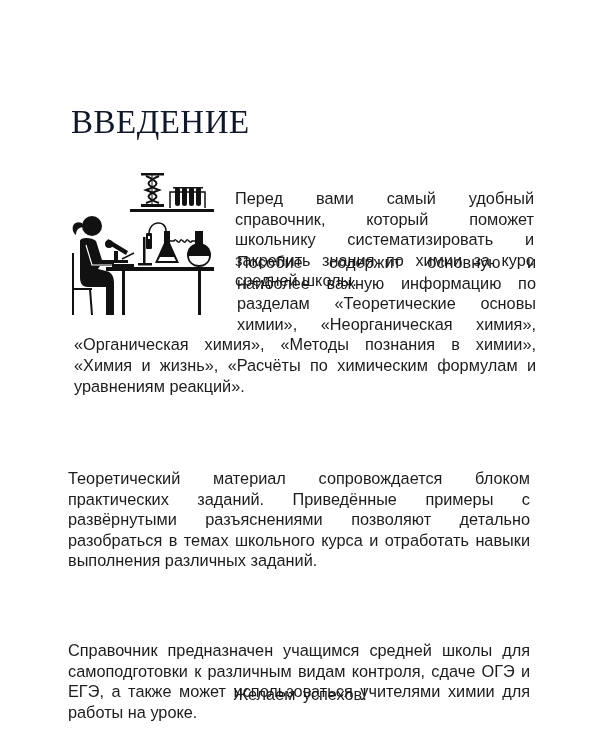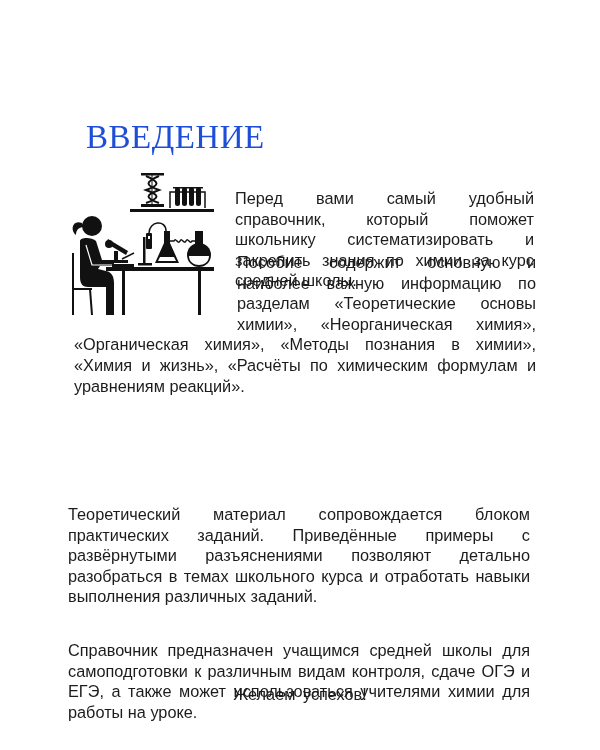--- a/index.html
+++ b/index.html
@@ -17,26 +17,26 @@
     .page {
       position: absolute;
       left: 0; top: 0;
       width: 600px; height: 750px;
       background: #ffffff;
     }
     .title {
       position: absolute;
       left: 71px;
       top: 106px;
-      margin: 15px;
+      margin: 0;
       font-family: "Liberation Serif", "DejaVu Serif", serif;
       font-weight: normal;
       font-size: 33px;
       letter-spacing: 0.5px;
-      color: #1d4ed8;
+      color: #0f172a;
       line-height: 1;
     }
     .illustration {
       position: absolute;
       left: 62px;
       top: 165px;
       width: 160px;
       height: 150px;
     }
     .text {
@@ -59,21 +59,21 @@
       left: 74px;
       top: 252px;
       width: 462px;
     }
     .float-spacer {
       float: left;
       width: 163px;
       height: 82px;
     }
     .p3 { position: absolute; left: 68px; top: 395px; width: 462px; }
-    .p4 { position: absolute; left: 68px; top: 504px; width: 462px; }
+    .p4 { position: absolute; left: 68px; top: 468px; width: 462px; }
     .p5 { position: absolute; left: 68px; top: 603px; width: 462px; margin-top: 37px; }
     .closing {
       position: absolute;
       left: 0;
       width: 600px;
       top: 684px;
       text-align: center;
       font-family: "Liberation Sans", "DejaVu Sans", sans-serif;
       font-size: 16.3px;
       line-height: 20px;

